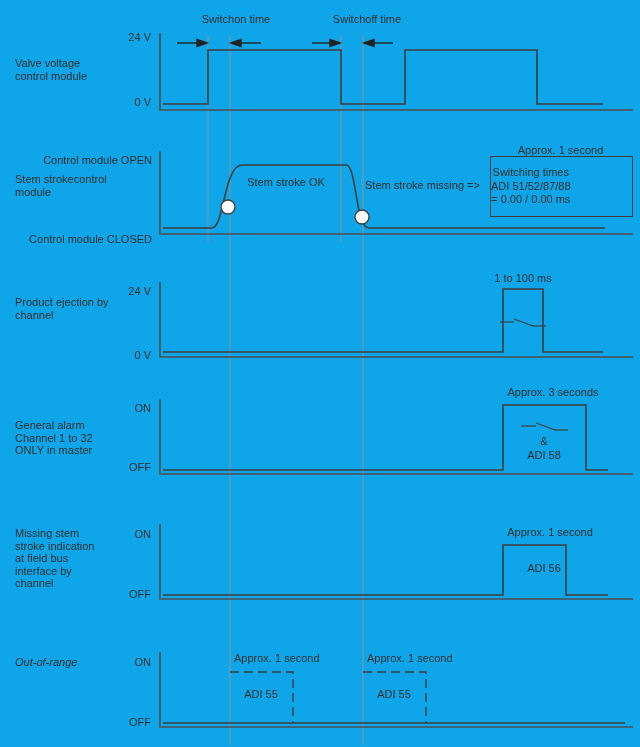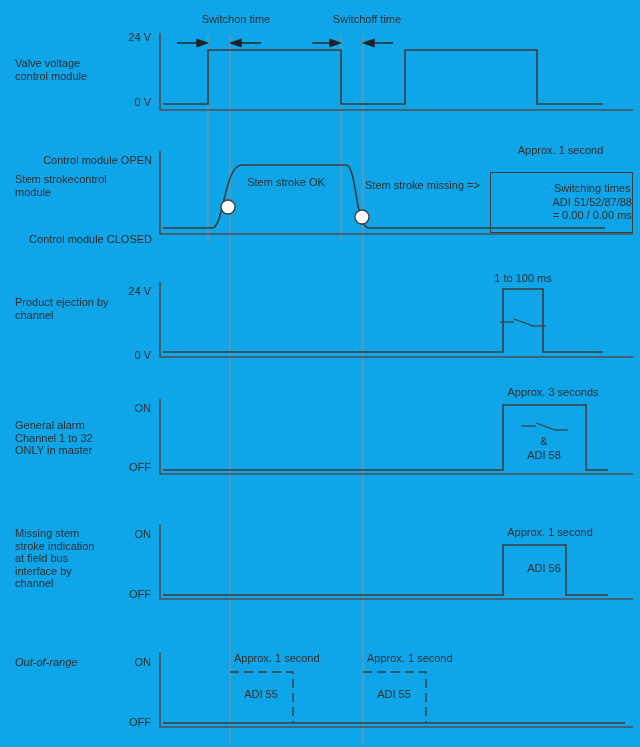--- a/index.html
+++ b/index.html
@@ -8,22 +8,22 @@
     font-family:"Liberation Sans", sans-serif;color:#2f2f2f;
   }
   .stage svg{position:absolute;left:0;top:0;}
   .lbl{
     position:absolute;font-size:11px;line-height:12.5px;white-space:pre-line;
     color:#2f2f2f;
   }
   .ctr{text-align:center;}
   .rgt{text-align:right;}
   .box{
-    position:absolute;left:490px;top:172px;width:141px;height:59px;
-    border:1.5px solid #3d3d3d;display:flex;align-items:center;justify-content:flex-end;
+    position:absolute;left:490px;top:156px;width:141px;height:59px;
+    border:1.5px solid #3d3d3d;display:flex;align-items:center;justify-content:flex-start;
   }
   .box .lbl{position:static;text-align:center;line-height:13.5px;}
   .it{font-style:italic;}
 </style>
 </head>
 <body>
 
 <div class="stage">
 
   <svg width="640" height="747" viewBox="0 0 640 747">

